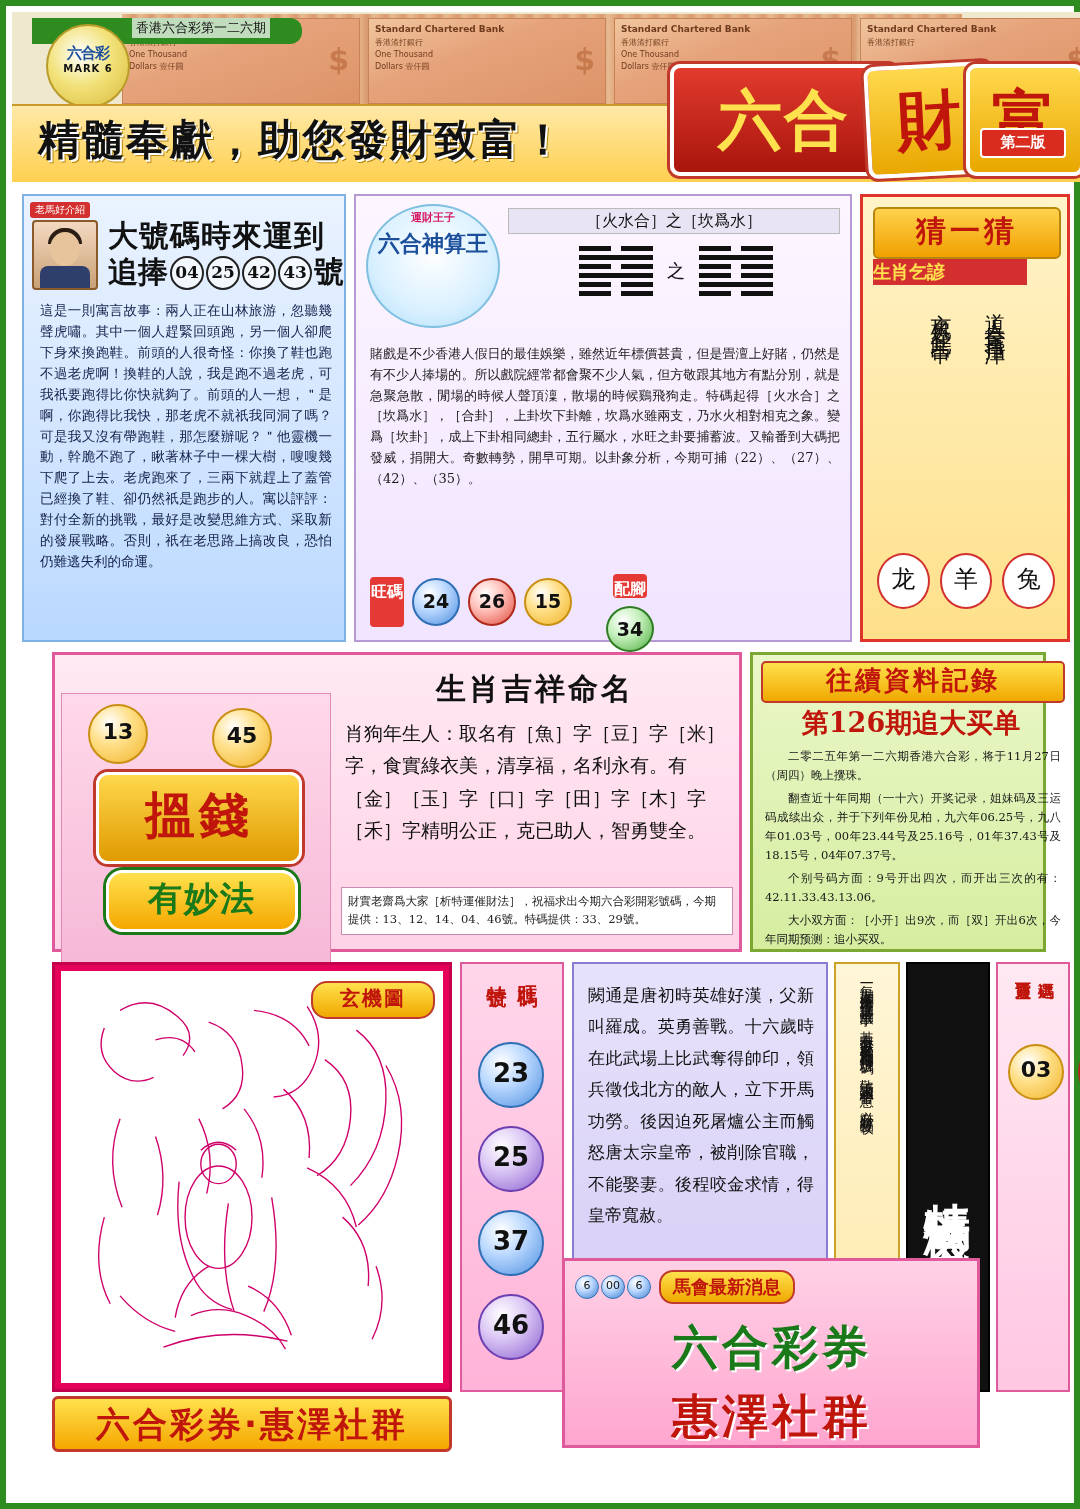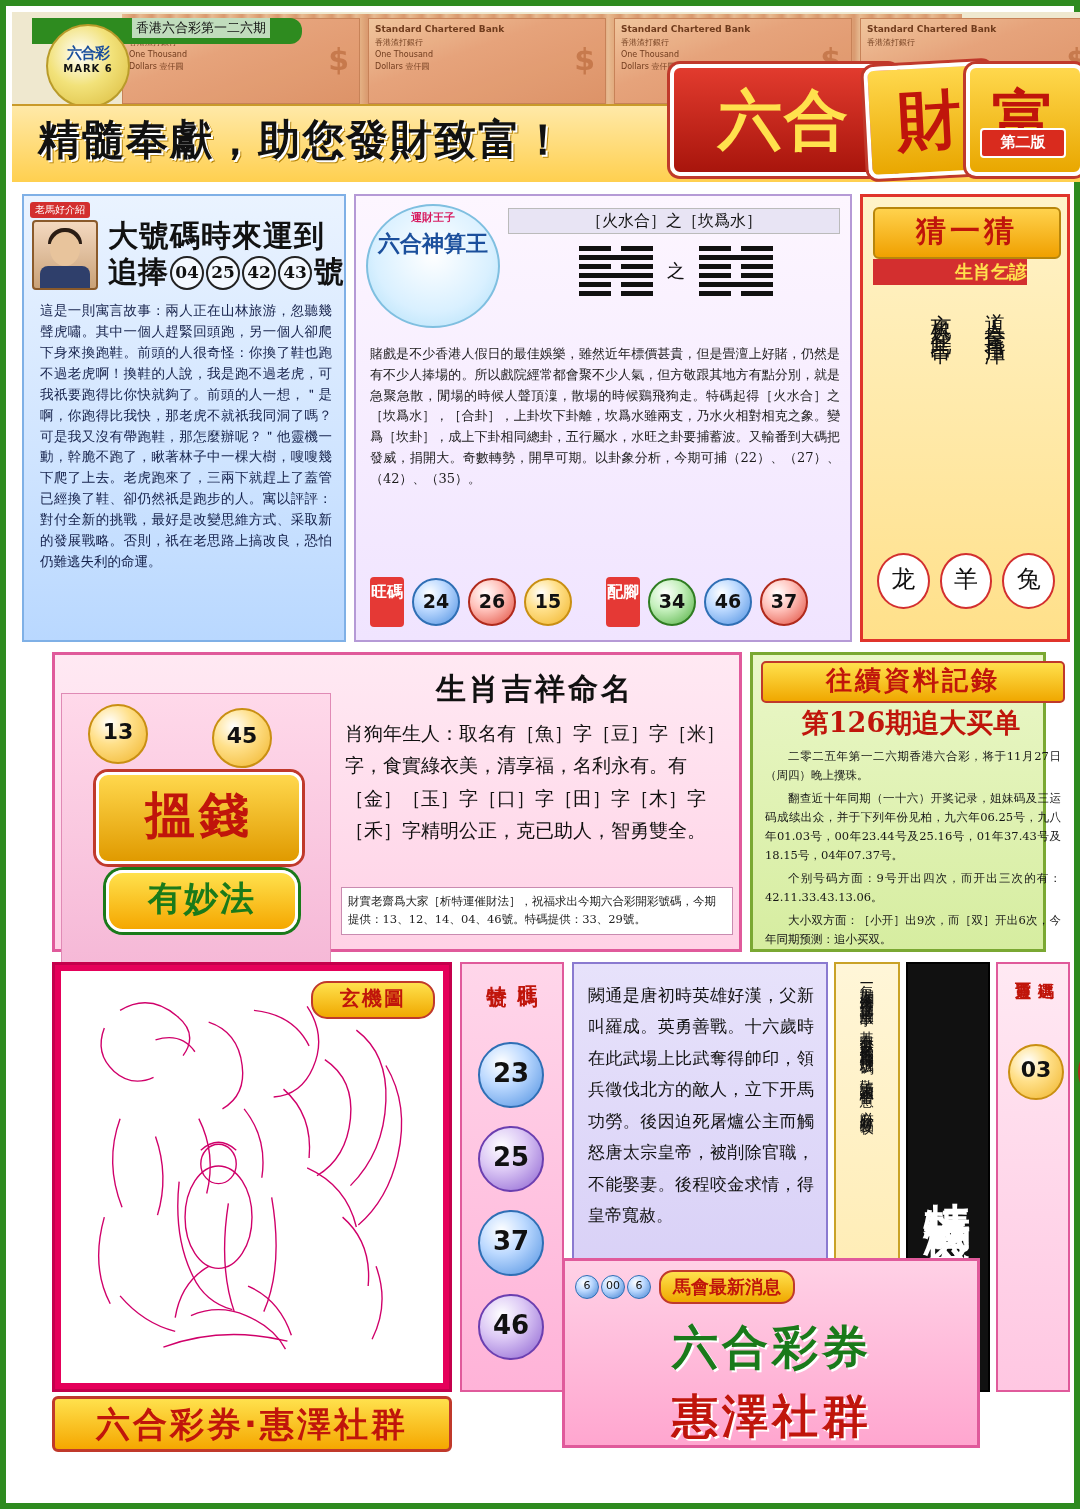--- a/index.html
+++ b/index.html
@@ -166,21 +166,21 @@
   .hx i.br{background:linear-gradient(90deg,#111 0 32px,transparent 32px 42px,#111 42px 74px);}
   .body-b{
     position:absolute;left:14px;top:148px;width:470px;height:240px;
     font-size:13px;line-height:1.6;color:#1a1a1a;text-align:justify;
     font-family:"DejaVu Serif","Liberation Serif",serif;
   }
   .numrow{
     position:absolute;height:56px;top:378px;display:flex;align-items:center;gap:8px;
   }
   .numrow.left{left:14px;}
-  .numrow.right{left:250px;}
+  .numrow.right{left:250px;flex-direction:column;}
   .nr-label{
     width:34px;height:50px;background:#e53935;color:#fff;font-weight:bold;
     font-size:16px;line-height:1.1;text-align:center;padding-top:6px;box-sizing:border-box;
     border-radius:4px;
   }
   .ball{
     width:44px;height:44px;border-radius:50%;
     background:radial-gradient(circle at 35% 30%,#ffffff,#ffe08a 40%,#f0b429 100%);
     border:2px solid #c98f12;
     font-size:19px;font-weight:bold;color:#111;text-align:center;line-height:42px;
@@ -195,21 +195,21 @@
     background:linear-gradient(180deg,#fff3c9 0%,#ffe08a 100%);
     border:3px solid #e0342b;box-sizing:border-box;
   }
   .guess-title{
     position:absolute;left:10px;top:10px;width:184px;height:48px;
     background:linear-gradient(180deg,#ffd24d,#f0a000);border:2px solid #b8860b;border-radius:6px;
     color:#c0150b;font-size:30px;font-weight:bold;text-align:center;line-height:44px;letter-spacing:4px;
   }
   .guess-sub{
     position:absolute;left:10px;top:62px;width:154px;height:26px;
-    background:#d32f2f;color:#ffe14d;font-size:18px;font-weight:bold;text-align:right;line-height:26px;
+    background:#d32f2f;color:#ffe14d;font-size:18px;font-weight:bold;text-align:left;line-height:26px;
   }
   .poem{
     position:absolute;top:100px;width:190px;left:10px;height:230px;
     display:flex;flex-direction:row-reverse;justify-content:center;gap:26px;
   }
   .poem .line{
     writing-mode:vertical-rl;text-orientation:upright;
     font-family:"DejaVu Serif","Liberation Serif",serif;
     font-size:21px;color:#111;letter-spacing:5px;
   }

